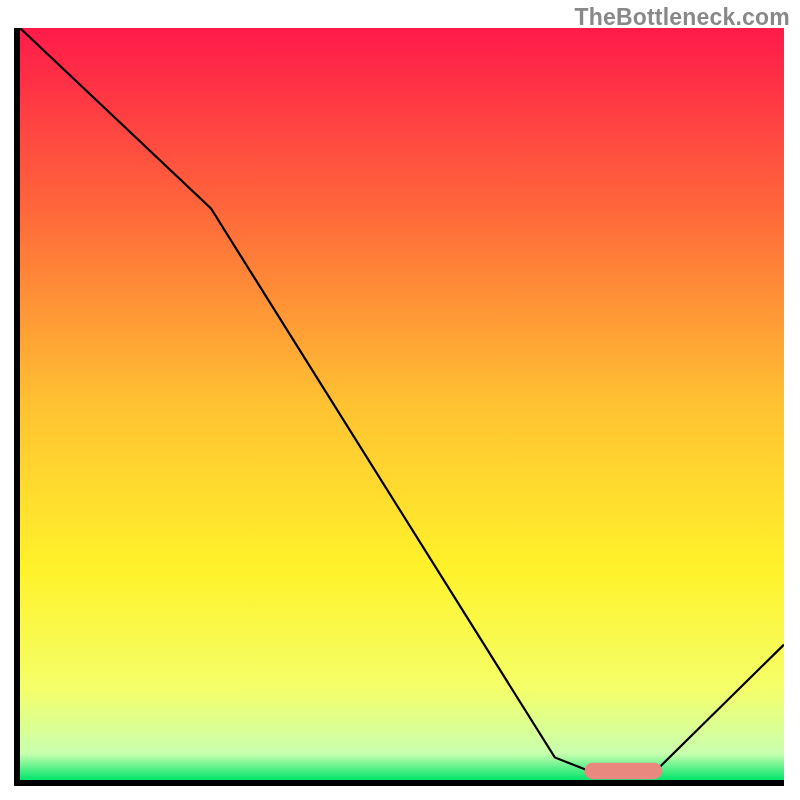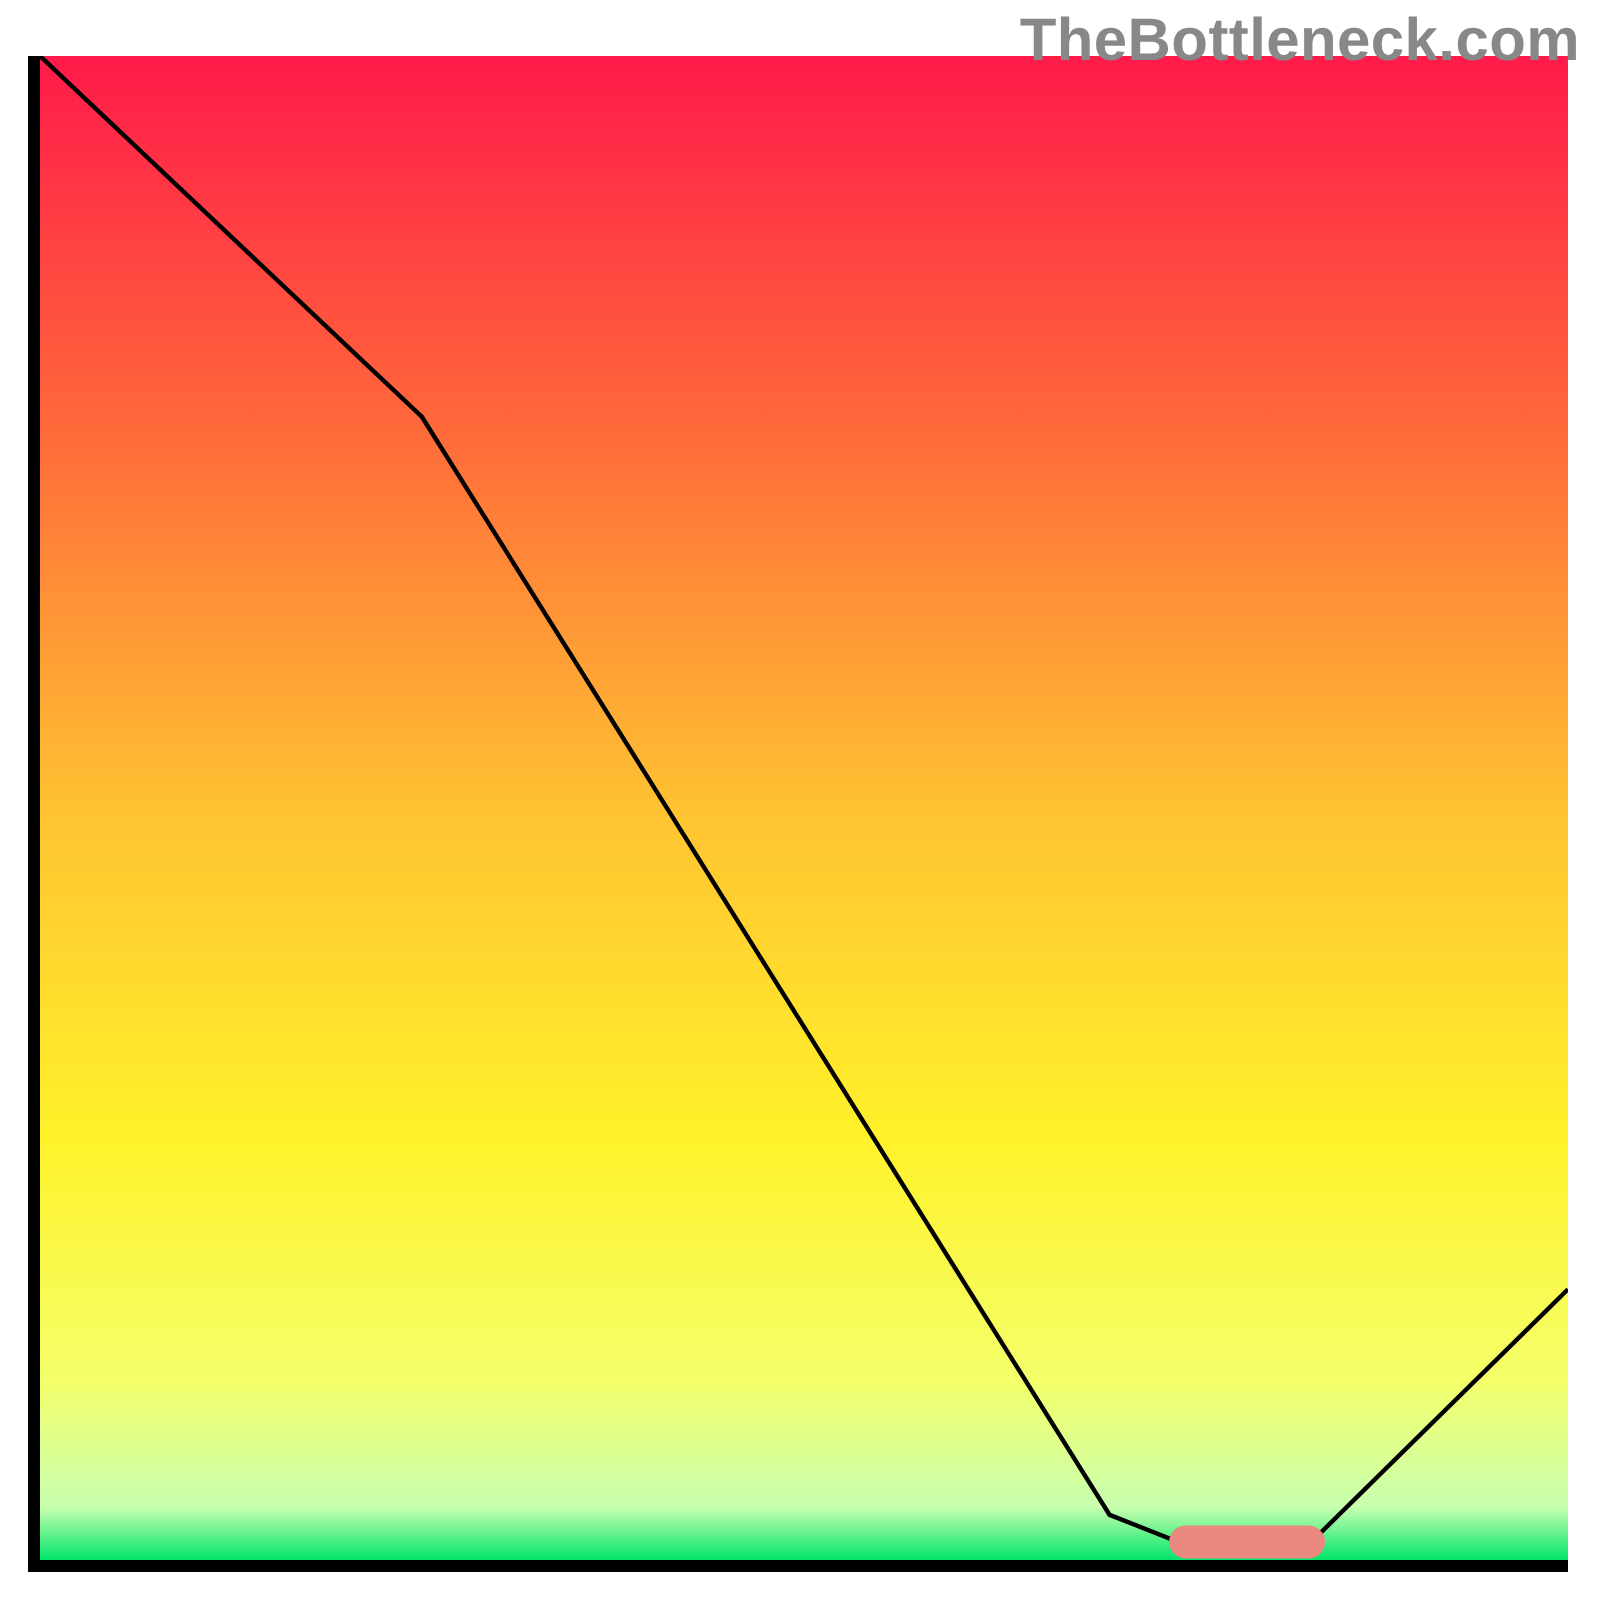--- a/index.html
+++ b/index.html
@@ -7,21 +7,21 @@
     padding: 0;
     width: 800px;
     height: 800px;
     background: #ffffff;
     font-family: Arial, Helvetica, sans-serif;
   }
   .watermark {
     position: absolute;
     top: 4px;
     right: 10px;
-    font-size: 30px;
+    font-size: 23px;
     font-weight: bold;
     color: #888888;
     letter-spacing: 0.2px;
     z-index: 10;
   }
   .plot-frame {
     position: absolute;
     left: 14px;
     top: 28px;
     width: 770px;

